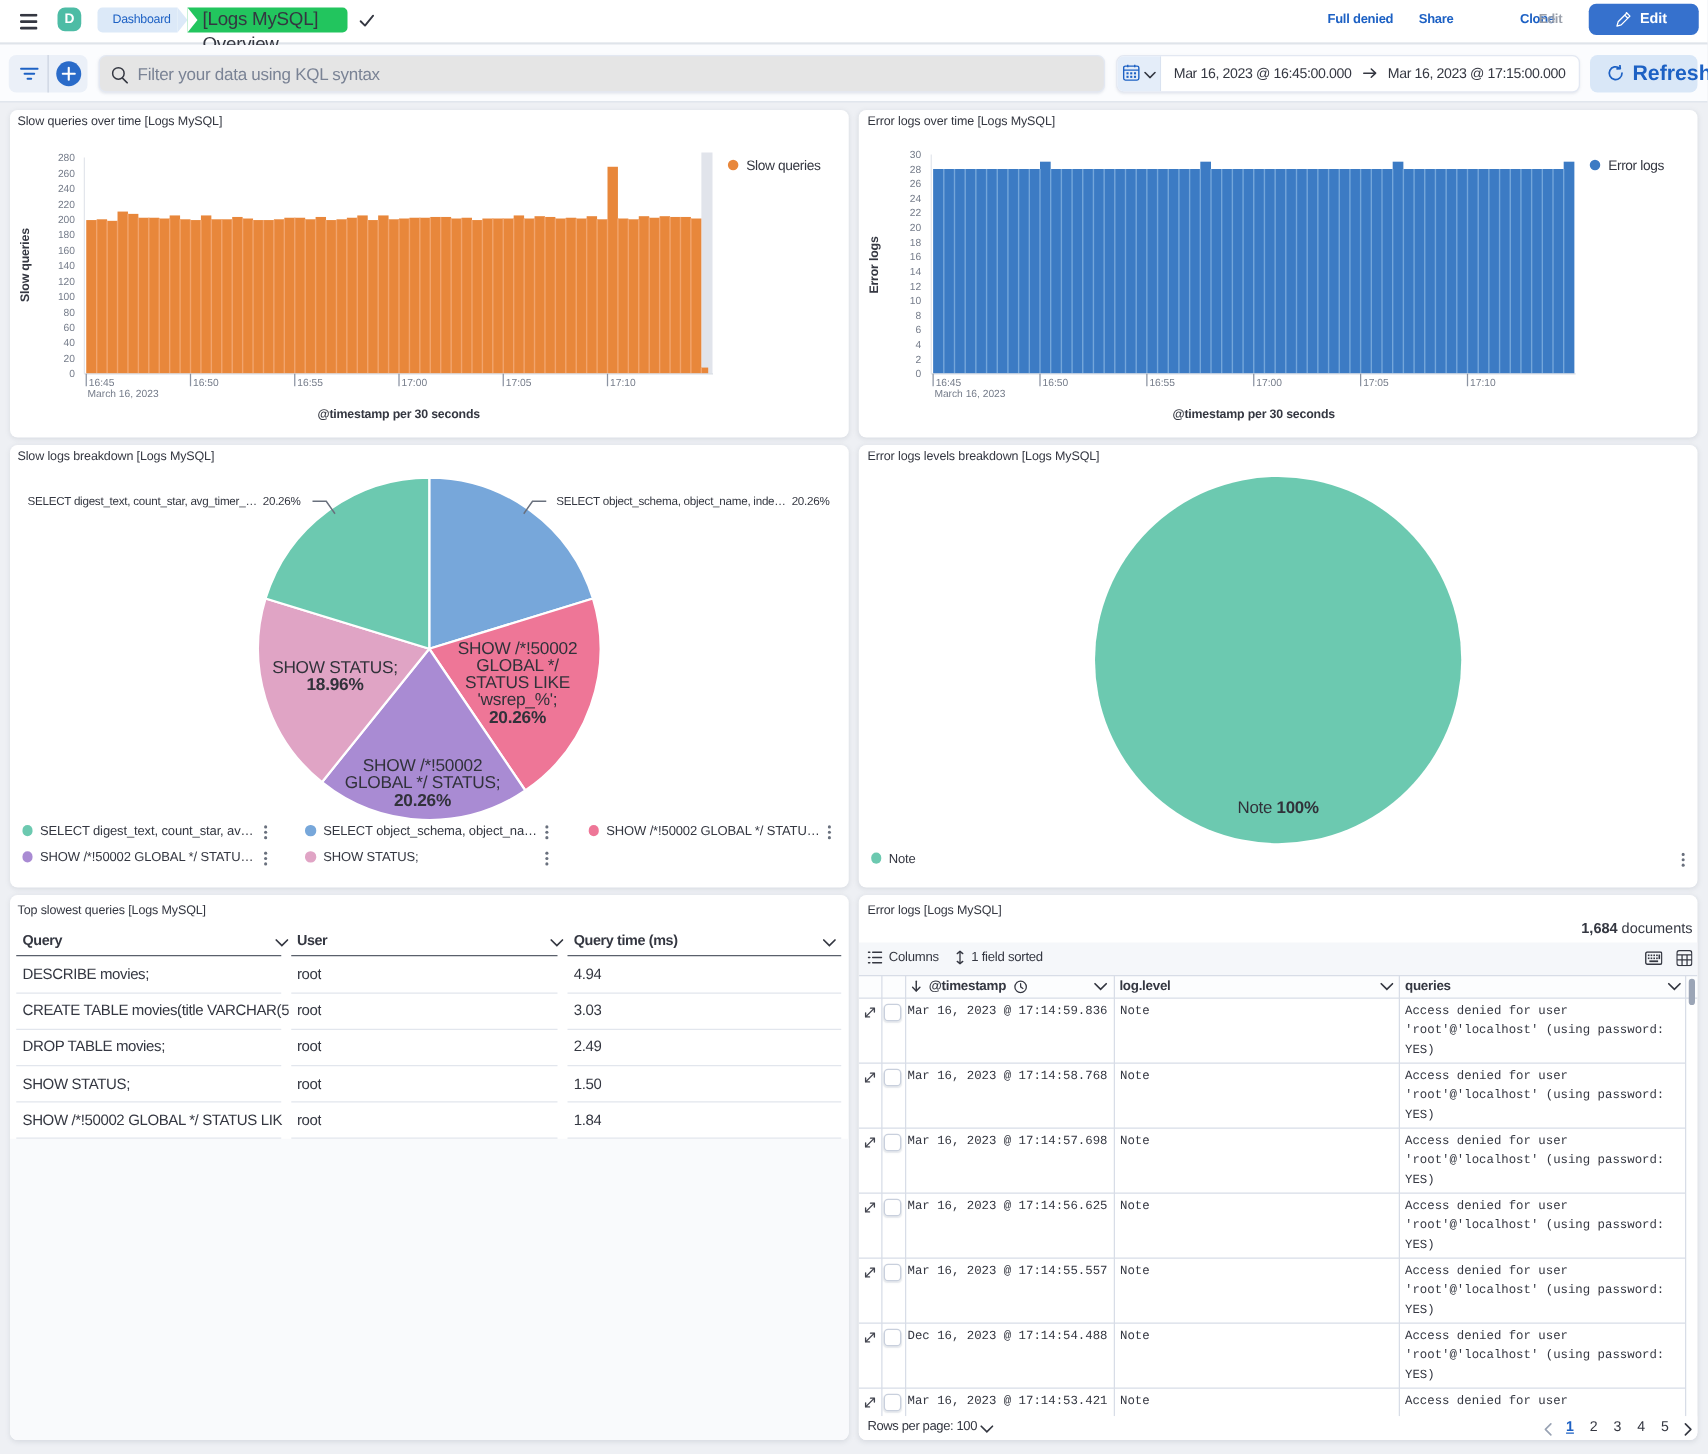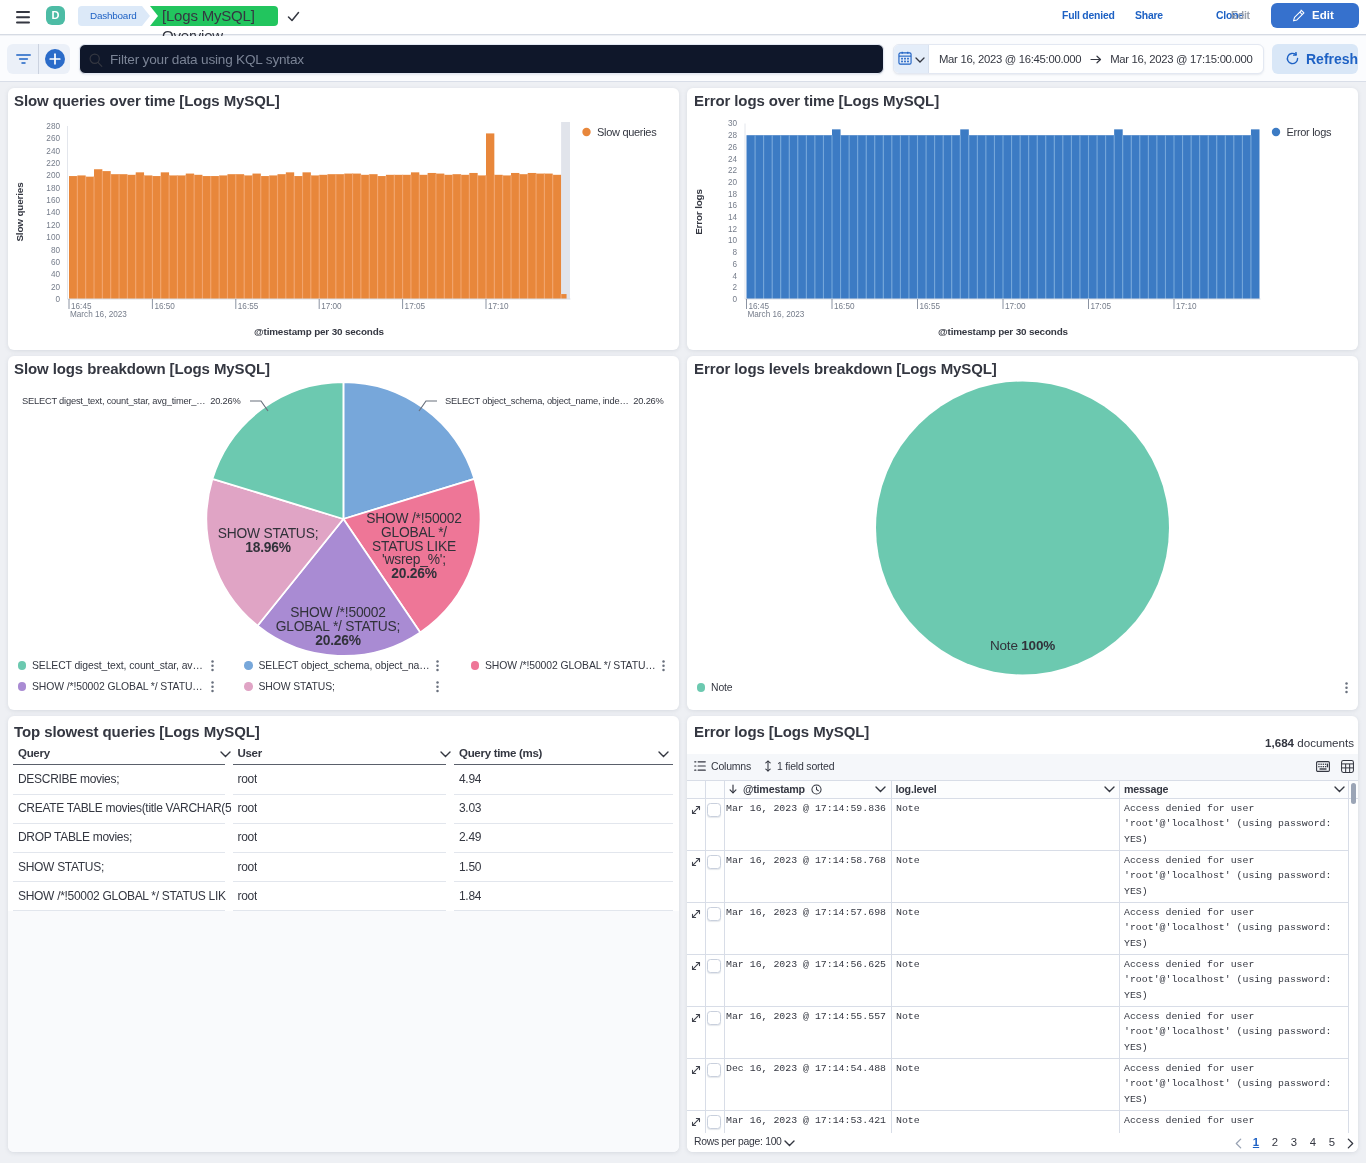--- a/index.html
+++ b/index.html
@@ -9,29 +9,29 @@
 #topnav { position:absolute; left:0; top:0; width:1366px; height:35px; background:#fff; border-bottom:1px solid #D6DBE4; }
 .navlink { position:absolute; top:10px; font-size:10.4px; font-weight:bold; letter-spacing:-0.2px; color:#1d61c4; }
 #breadcrumb1 { position:absolute; left:78px; top:6px; height:20px; background:#DCE9F8; color:#1d61c4; font-size:9.9px; letter-spacing:-0.2px; line-height:20px; padding:0 0 0 12px; width:64px; border-radius:4px 0 0 4px; }
 #breadcrumb1:after { content:""; position:absolute; right:-8px; top:0; border-left:8px solid #DCE9F8; border-top:10px solid transparent; border-bottom:10px solid transparent; }
 #breadcrumb2 { position:absolute; left:150px; top:6px; height:20px; background:#22c55e; color:#343741; font-size:15px; letter-spacing:-0.2px; line-height:20px; padding:0 12px 0 12px; width:128px; border-radius:0 4px 4px 0; }
 #breadcrumb2:before { content:""; position:absolute; left:0; top:0; border-left:8px solid #fff; border-top:10px solid transparent; border-bottom:10px solid transparent; }
 
 #filterbar { position:absolute; left:0; top:36px; width:1366px; height:46px; background:#FBFCFE; border-bottom:1px solid #D9DEE8; }
 #filtergroup { position:absolute; left:7px; top:8px; width:63px; height:30px; background:#EBF0F8; border-radius:6px; }
 #filtergroup .divider { position:absolute; left:31px; top:0; width:1px; height:30px; background:#CBD2DF; }
-#searchbox { position:absolute; left:79px; top:8px; width:805px; height:30px; background:#0f172a; border:1px solid #E3E8F2; border-radius:6px; box-shadow:0 1px 2px rgba(152,162,179,0.2); }
+#searchbox { position:absolute; left:79px; top:8px; width:805px; height:30px; background:#e5e5e5; border:1px solid #E3E8F2; border-radius:6px; box-shadow:0 1px 2px rgba(152,162,179,0.2); }
 #searchbox .ph { position:absolute; left:30px; top:7px; font-size:13.6px; letter-spacing:-0.2px; color:#7a8395; }
 #datepick { position:absolute; left:893px; top:8px; width:371px; height:30px; background:#fff; border:1px solid #E3E8F2; border-radius:6px; box-shadow:0 1px 2px rgba(152,162,179,0.2); }
 #datecal { position:absolute; left:0; top:0; width:35px; height:28px; background:#E4EDF9; border-right:1px solid #D9E2F0; border-radius:5px 0 0 5px; }
 #dates { position:absolute; left:45px; top:7.5px; font-size:11.3px; letter-spacing:-0.3px; color:#343741; white-space:nowrap; }
-#refreshbtn { position:absolute; left:1272px; top:8px; width:86px; height:30px; background:#D9E7F7; border-radius:6px; color:#1d61c4; font-size:14px; font-weight:bold; line-height:30px; }
+#refreshbtn { position:absolute; left:1272px; top:8px; width:86px; height:30px; background:#D9E7F7; border-radius:6px; color:#1d61c4; font-size:17px; font-weight:bold; line-height:30px; }
 
 .panel { position:absolute; background:#fff; border-radius:6px; box-shadow:0 1px 4px rgba(109,120,141,0.18); }
-.ptitle { position:absolute; left:6px; top:3.5px; font-size:15px; font-weight:bold; letter-spacing:-0.1px; color:#343741; }
+.ptitle { position:absolute; left:6px; top:3.5px; font-size:10px; font-weight:normal; letter-spacing:-0.1px; color:#343741; }
 
 .th { position:absolute; font-size:11.5px; font-weight:bold; letter-spacing:-0.3px; color:#343741; }
 .td { position:absolute; font-size:12px; letter-spacing:-0.3px; color:#343741; white-space:nowrap; overflow:hidden; }
 .hline { position:absolute; height:1px; background:#E2E6ED; }
 .hdark { position:absolute; height:1.5px; background:#5A606B; }
 
 .mono { font-family:"Liberation Mono",monospace; font-size:9.9px; color:#343741; white-space:pre; }
 .gline-h { position:absolute; height:1px; background:#D8DDE7; }
 .gline-v { position:absolute; width:1px; background:#D8DDE7; }
 .gridhead { position:absolute; font-size:10.7px; font-weight:bold; letter-spacing:-0.2px; color:#343741; }
@@ -628,21 +628,21 @@
       <circle cx="6" cy="6" r="5" fill="none" stroke="#343741" stroke-width="1.1"></circle>
       <path d="M6 3.2V6l2 1.4" fill="none" stroke="#343741" stroke-width="1.1" stroke-linecap="round"></path>
     </svg>
 <svg style="position:absolute;left:188px;top:70px" width="11" height="7" viewBox="0 0 11 7">
       <path d="M1 1l4.5 4.5L10 1" fill="none" stroke="#343741" stroke-width="1.4" stroke-linecap="round"></path>
     </svg>
 <span class="gridhead" style="left:208.5px;top:67px">log.level</span>
 <svg style="position:absolute;left:417px;top:70px" width="11" height="7" viewBox="0 0 11 7">
       <path d="M1 1l4.5 4.5L10 1" fill="none" stroke="#343741" stroke-width="1.4" stroke-linecap="round"></path>
     </svg>
-<span class="gridhead" style="left:437px;top:67px">message</span>
+<span class="gridhead" style="left:437px;top:67px">queries</span>
 <svg style="position:absolute;left:647px;top:70px" width="11" height="7" viewBox="0 0 11 7">
       <path d="M1 1l4.5 4.5L10 1" fill="none" stroke="#343741" stroke-width="1.4" stroke-linecap="round"></path>
     </svg>
 <span class="gline-v" style="left:17.5px;top:64px;height:353px"></span>
 <span class="gline-v" style="left:36.5px;top:64px;height:353px"></span>
 <span class="gline-v" style="left:203.5px;top:64px;height:353px"></span>
 <span class="gline-v" style="left:431.5px;top:64px;height:353px"></span>
 <span class="gline-v" style="left:660.5px;top:64px;height:353px"></span>
 <svg style="position:absolute;left:4px;top:88.5px" width="10" height="10" viewBox="0 0 10 10">
       <g fill="none" stroke="#40434d" stroke-width="1.1" stroke-linecap="round" stroke-linejoin="round">

